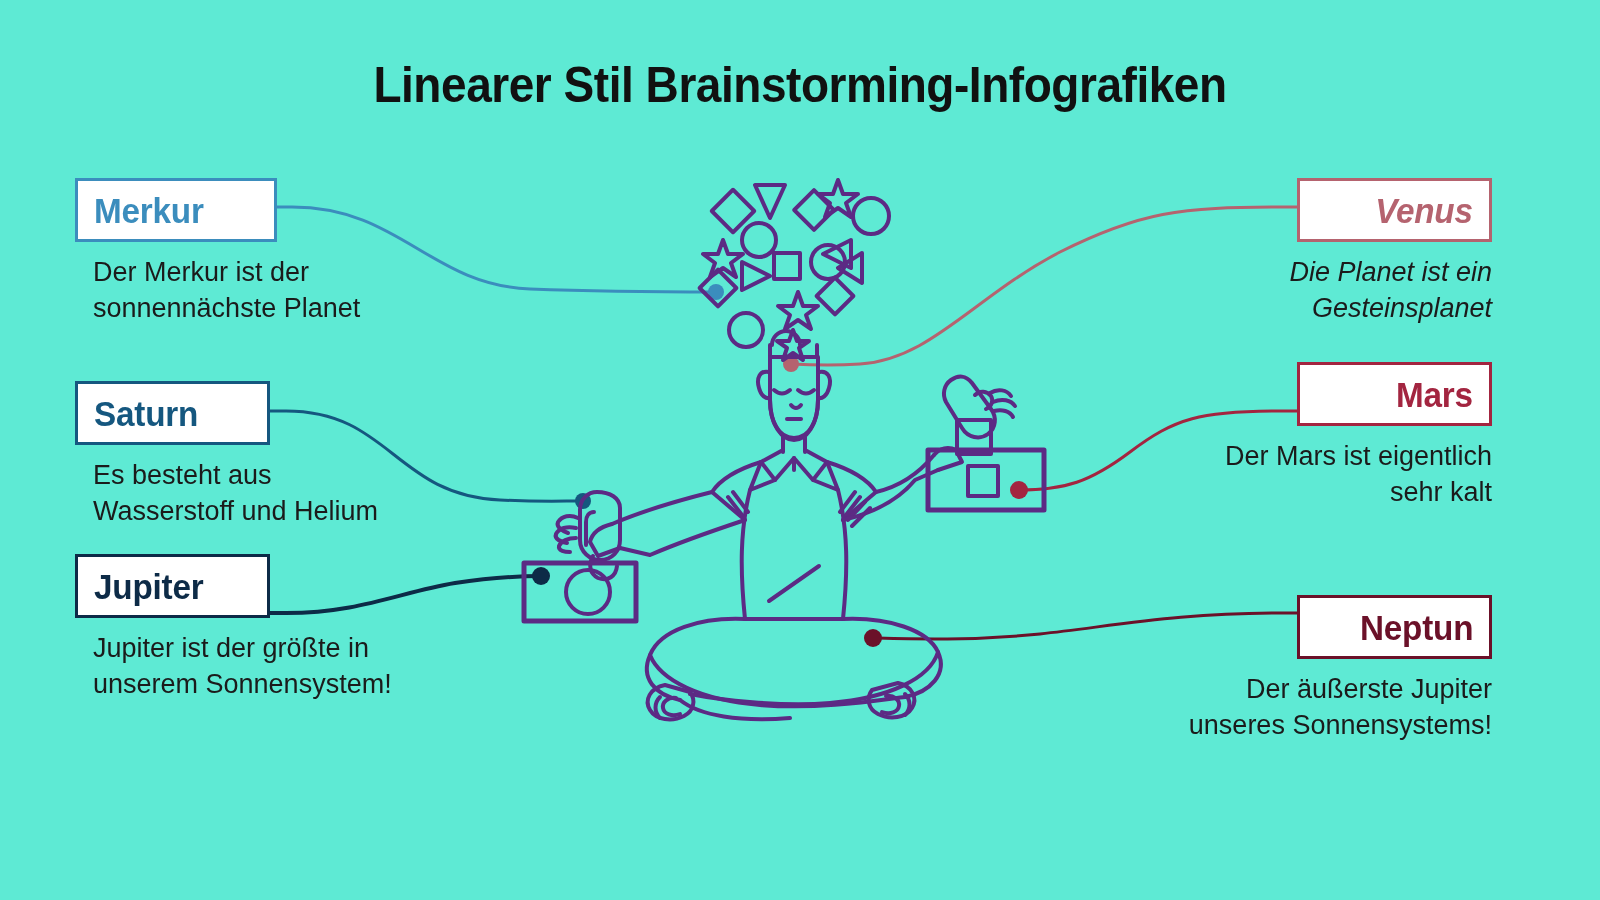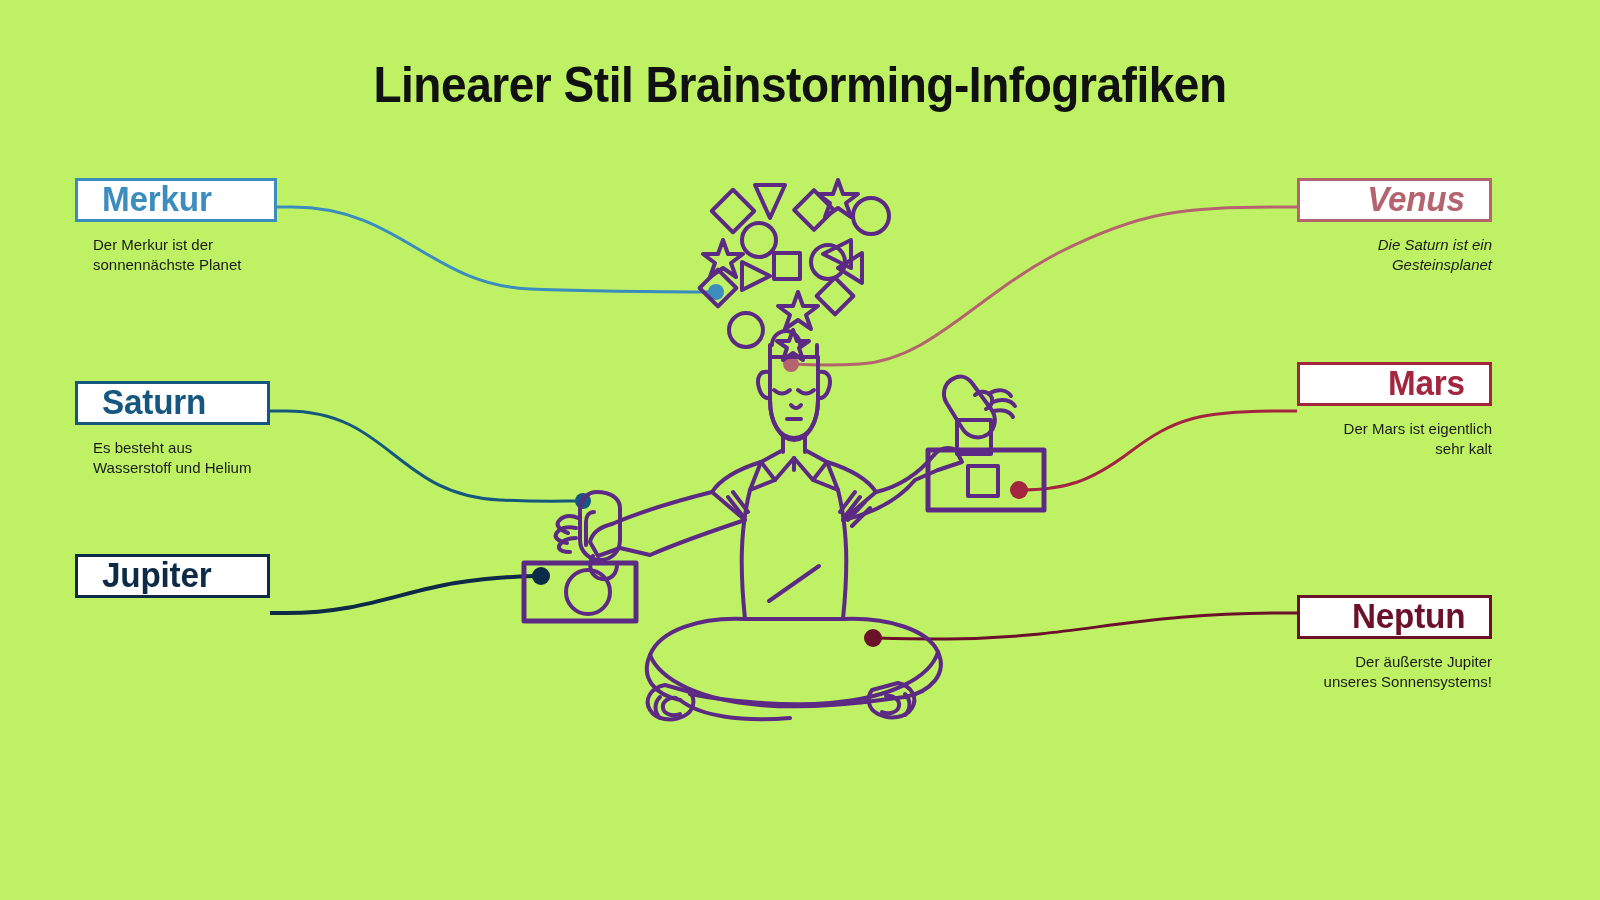--- a/index.html
+++ b/index.html
@@ -4,21 +4,21 @@
 <style>
   html, body {
     margin: 0;
     padding: 0;
     background: #ffffff;
   }
   #canvas {
     position: relative;
     width: 1600px;
     height: 900px;
-    background: #bef264;
+    background: #5eead4;
     overflow: hidden;
     font-family: "Liberation Sans", sans-serif;
   }
 
   
   #page-title {
     position: absolute;
     left: 0;
     top: 56px;
     width: 1600px;
@@ -53,38 +53,39 @@
   }
 
   
   .node {
     position: absolute;
   }
   .node-box {
     box-sizing: border-box;
     border: 3px solid #000;
     background: #ffffff;
-    height: 44px;
+    height: 64px;
     display: flex;
-    padding: 0 24px;
+    align-items: center;
+    padding: 0 16px;
   }
   .node-title {
     font-family: "Liberation Sans Narrow", "Liberation Sans", sans-serif;
     font-weight: 700;
     font-size: 35px;
     line-height: 1;
     letter-spacing: -0.2px;
     transform: scaleX(0.95);
     white-space: nowrap;
   }
   .node-desc {
     margin-top: 13px;
     font-family: "Liberation Sans", sans-serif;
     font-weight: 400;
-    font-size: 15px;
+    font-size: 27px;
     line-height: 1.32;
     color: #1b1b1b;
     white-space: pre-line;
   }
 
   .node.left .node-box { justify-content: flex-start; }
   .node.left .node-title { transform-origin: left center; }
   .node.left .node-desc { text-align: left; padding-left: 18px; }
 
   .node.right .node-box { justify-content: flex-end; }
@@ -290,27 +291,29 @@
       <span class="node-title" style="color:#15577f">Saturn</span>
     </div>
     <div class="node-desc">Es besteht aus
 Wasserstoff und Helium</div>
   </div>
 
   <div class="node left" id="node-jupiter">
     <div class="node-box" style="border-color:#0d2b47">
       <span class="node-title" style="color:#0d2b47">Jupiter</span>
     </div>
+    <div class="node-desc">Jupiter ist der größte in
+unserem Sonnensystem!</div>
   </div>
 
   <div class="node right" id="node-venus">
     <div class="node-box" style="border-color:#b5636f">
       <span class="node-title" style="color:#b5636f">Venus</span>
     </div>
-    <div class="node-desc">Die Saturn ist ein
+    <div class="node-desc">Die Planet ist ein
 Gesteinsplanet</div>
   </div>
 
   <div class="node right" id="node-mars">
     <div class="node-box" style="border-color:#a32540">
       <span class="node-title" style="color:#a32540">Mars</span>
     </div>
     <div class="node-desc">Der Mars ist eigentlich
 sehr kalt</div>
   </div>

